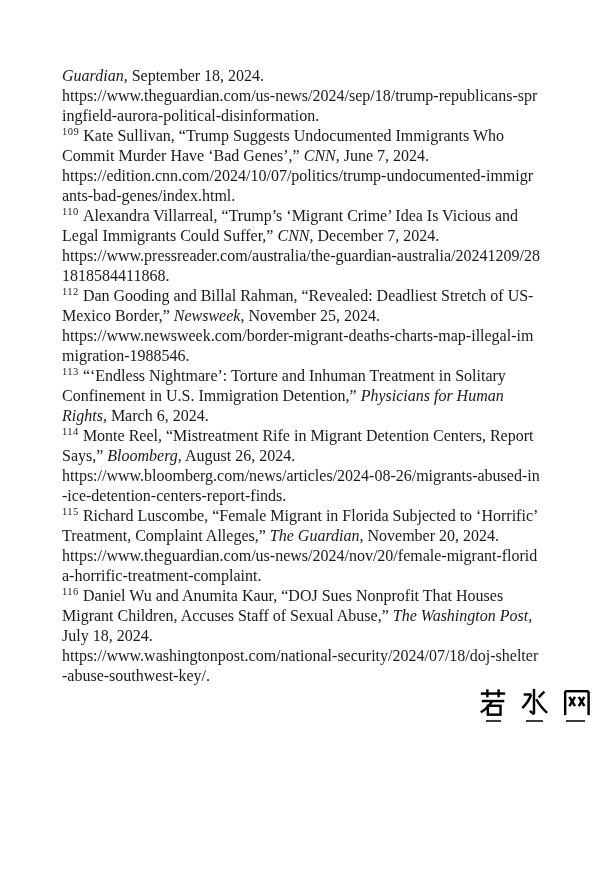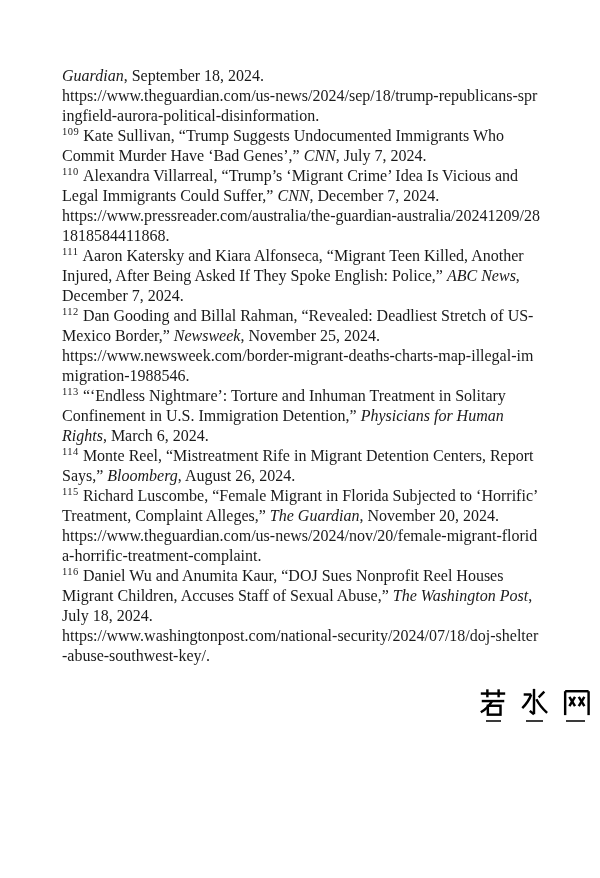--- a/index.html
+++ b/index.html
@@ -67,28 +67,27 @@
     white-space: nowrap;
   }
 </style>
 </head>
 <body>
 
 <div class="page">
 
   <div class="text-block" id="endnotes">
       <div class="fn"><span class="it">Guardian</span><span>, September 18, 2024.</span><br><span class="url">https://www.theguardian.com/us-news/2024/sep/18/trump-republicans-springfield-aurora-political-disinformation.</span></div>
-      <div class="fn"><sup class="fn-num">109</sup><span>Kate Sullivan, “Trump Suggests Undocumented Immigrants Who Commit Murder Have ‘Bad Genes’,” </span><span class="it">CNN</span><span>, July 7, 2024.</span><br></div>
+      <div class="fn"><sup class="fn-num">109</sup><span>Kate Sullivan, “Trump Suggests Undocumented Immigrants Who Commit Murder Have ‘Bad Genes’,” </span><span class="it">CNN</span><span>, June 7, 2024.</span><br><span class="url">https://edition.cnn.com/2024/10/07/politics/trump-undocumented-immigrants-bad-genes/index.html.</span></div>
       <div class="fn"><sup class="fn-num">110</sup><span>Alexandra Villarreal, “Trump’s ‘Migrant Crime’ Idea Is Vicious and Legal Immigrants Could Suffer,” </span><span class="it">CNN</span><span>, December 7, 2024.</span><br><span class="url">https://www.pressreader.com/australia/the-guardian-australia/20241209/281818584411868.</span></div>
-      <div class="fn"><sup class="fn-num">111</sup><span>Aaron Katersky and Kiara Alfonseca, “Migrant Teen Killed, Another Injured, After Being Asked If They Spoke English: Police,” </span><span class="it">ABC News</span><span>, December 7, 2024.</span></div>
       <div class="fn"><sup class="fn-num">112</sup><span>Dan Gooding and Billal Rahman, “Revealed: Deadliest Stretch of US-Mexico Border,” </span><span class="it">Newsweek</span><span>, November 25, 2024.</span><br><span class="url">https://www.newsweek.com/border-migrant-deaths-charts-map-illegal-immigration-1988546.</span></div>
       <div class="fn"><sup class="fn-num">113</sup><span>“‘Endless Nightmare’: Torture and Inhuman Treatment in Solitary Confinement in U.S. Immigration Detention,” </span><span class="it">Physicians for Human Rights</span><span>, March 6, 2024.</span><br></div>
-      <div class="fn"><sup class="fn-num">114</sup><span>Monte Reel, “Mistreatment Rife in Migrant Detention Centers, Report Says,” </span><span class="it">Bloomberg</span><span>, August 26, 2024.</span><br></div>
+      <div class="fn"><sup class="fn-num">114</sup><span>Monte Reel, “Mistreatment Rife in Migrant Detention Centers, Report Says,” </span><span class="it">Bloomberg</span><span>, August 26, 2024.</span><br><span class="url">https://www.bloomberg.com/news/articles/2024-08-26/migrants-abused-in-ice-detention-centers-report-finds.</span></div>
       <div class="fn"><sup class="fn-num">115</sup><span>Richard Luscombe, “Female Migrant in Florida Subjected to ‘Horrific’ Treatment, Complaint Alleges,” </span><span class="it">The Guardian</span><span>, November 20, 2024.</span><br><span class="url">https://www.theguardian.com/us-news/2024/nov/20/female-migrant-florida-horrific-treatment-complaint.</span></div>
-      <div class="fn"><sup class="fn-num">116</sup><span>Daniel Wu and Anumita Kaur, “DOJ Sues Nonprofit Reel Houses Migrant Children, Accuses Staff of Sexual Abuse,” </span><span class="it">The Washington Post</span><span>, July 18, 2024.</span><br><span class="url">https://www.washingtonpost.com/national-security/2024/07/18/doj-shelter-abuse-southwest-key/.</span></div>
+      <div class="fn"><sup class="fn-num">116</sup><span>Daniel Wu and Anumita Kaur, “DOJ Sues Nonprofit That Houses Migrant Children, Accuses Staff of Sexual Abuse,” </span><span class="it">The Washington Post</span><span>, July 18, 2024.</span><br><span class="url">https://www.washingtonpost.com/national-security/2024/07/18/doj-shelter-abuse-southwest-key/.</span></div>
     </div>
 
   <div class="watermark" title="若水网">
     <span class="sr">若水网</span>
 
     <div class="wm-cell">
       <svg width="30" height="30" viewBox="0 0 32 32">
         <g fill="none" stroke="#000" stroke-width="2.6">
           <path d="M3 7 H29"></path>
           <path d="M10 2.5 V11"></path>

